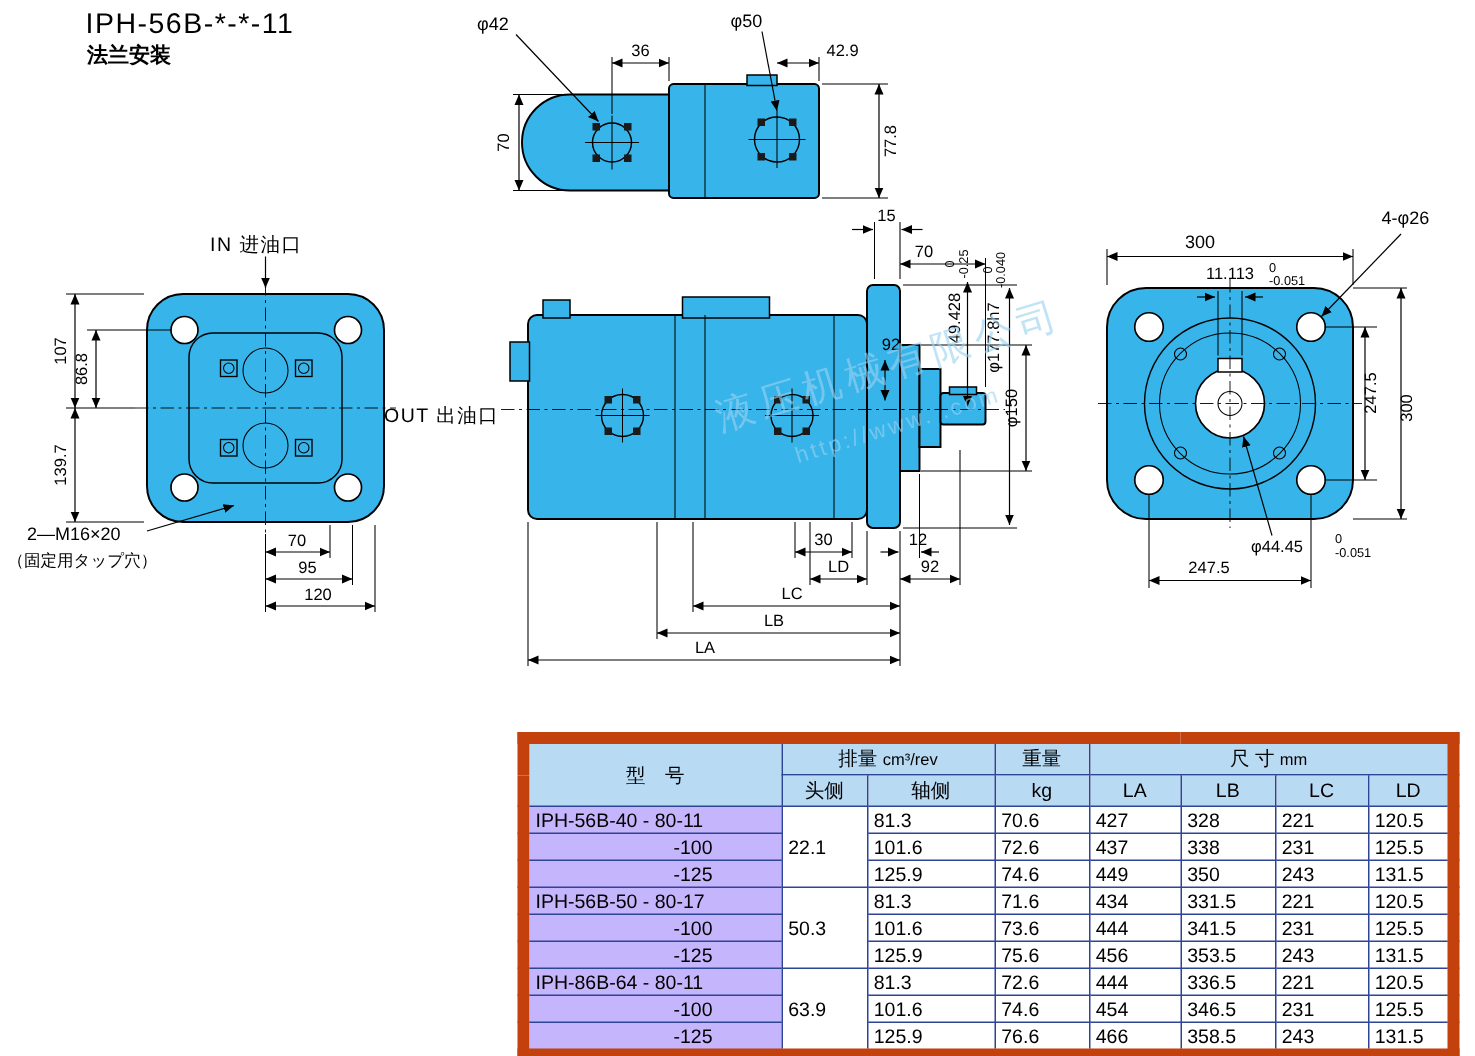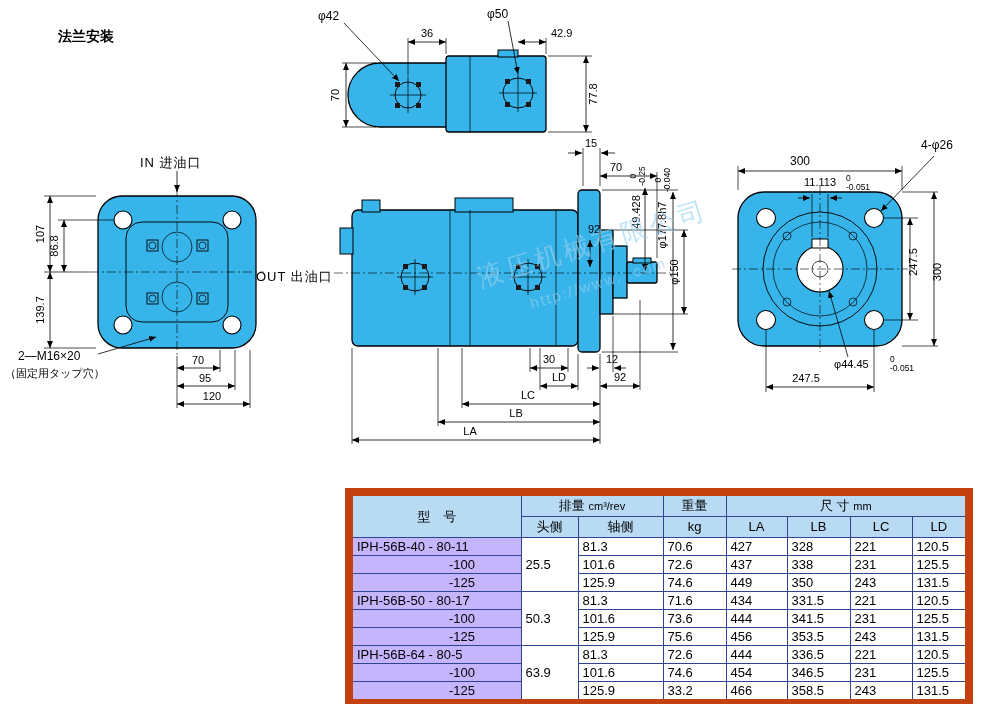--- a/index.html
+++ b/index.html
@@ -33,20 +33,21 @@
   .model{background:#c4b5fd;text-align:left;padding-left:8px;}
   .model.indent{padding-left:96px;}
   .num{background:#fff;text-align:left;padding-right:14px;}
   .gstart td{border-top:1.6px solid #2e4596;}
 </style>
 </head>
 <body>
 
 <div class="page">
 
+  <div class="title">IPH-56B-*-*-11</div>
   <div class="subtitle">法兰安装</div>
 
   <svg class="drawing" width="983" height="480" viewBox="0 0 983 480">
     <defs>
       <marker id="mE" markerUnits="userSpaceOnUse" markerWidth="8" markerHeight="8" refX="7" refY="4" orient="auto">
           <path d="M0,1 L7,4 L0,7 Z" fill="#000"></path>
         </marker>
       <marker id="mS" markerUnits="userSpaceOnUse" markerWidth="8" markerHeight="8" refX="0" refY="4" orient="auto">
           <path d="M7,1 L0,4 L7,7 Z" fill="#000"></path>
         </marker>
@@ -358,21 +359,21 @@
         <td class="hc">kg</td>
         <td class="hc">LA</td>
         <td class="hc">LB</td>
         <td class="hc">LC</td>
         <td class="hc">LD</td>
       </tr>
     </thead>
     <tbody>
       <tr class="gstart">
         <td class="model">IPH-56B-40 - 80-11</td>
-        <td class="num" rowspan="3">25.5</td>
+        <td class="num" rowspan="3">22.1</td>
         <td class="num">81.3</td>
         <td class="num">70.6</td>
         <td class="num">427</td>
         <td class="num">328</td>
         <td class="num">221</td>
         <td class="num">120.5</td>
       </tr>
       <tr>
         <td class="model indent">-100</td>
         <td class="num">101.6</td>
@@ -413,42 +414,42 @@
       <tr>
         <td class="model indent">-125</td>
         <td class="num">125.9</td>
         <td class="num">75.6</td>
         <td class="num">456</td>
         <td class="num">353.5</td>
         <td class="num">243</td>
         <td class="num">131.5</td>
       </tr>
       <tr class="gstart">
-        <td class="model">IPH-56B-64 - 80-5</td>
+        <td class="model">IPH-86B-64 - 80-11</td>
         <td class="num" rowspan="3">63.9</td>
         <td class="num">81.3</td>
         <td class="num">72.6</td>
         <td class="num">444</td>
         <td class="num">336.5</td>
         <td class="num">221</td>
         <td class="num">120.5</td>
       </tr>
       <tr>
         <td class="model indent">-100</td>
         <td class="num">101.6</td>
         <td class="num">74.6</td>
         <td class="num">454</td>
         <td class="num">346.5</td>
         <td class="num">231</td>
         <td class="num">125.5</td>
       </tr>
       <tr>
         <td class="model indent">-125</td>
         <td class="num">125.9</td>
-        <td class="num">33.2</td>
+        <td class="num">76.6</td>
         <td class="num">466</td>
         <td class="num">358.5</td>
         <td class="num">243</td>
         <td class="num">131.5</td>
       </tr>
     </tbody>
   </table>
 
 </div>
 

